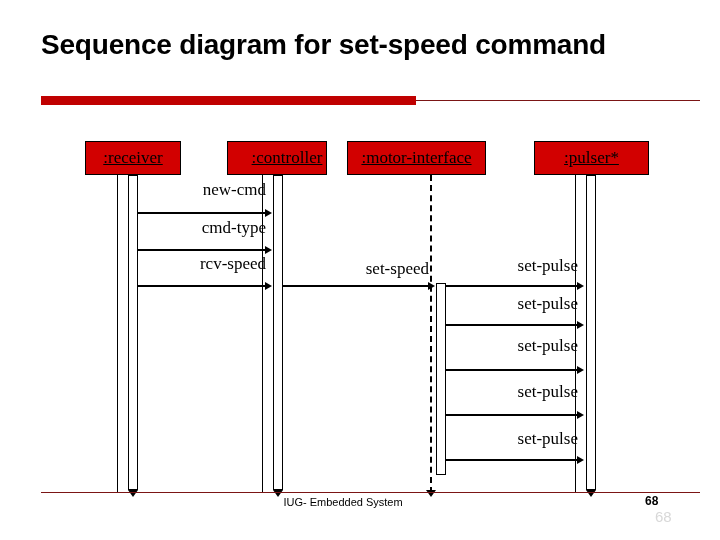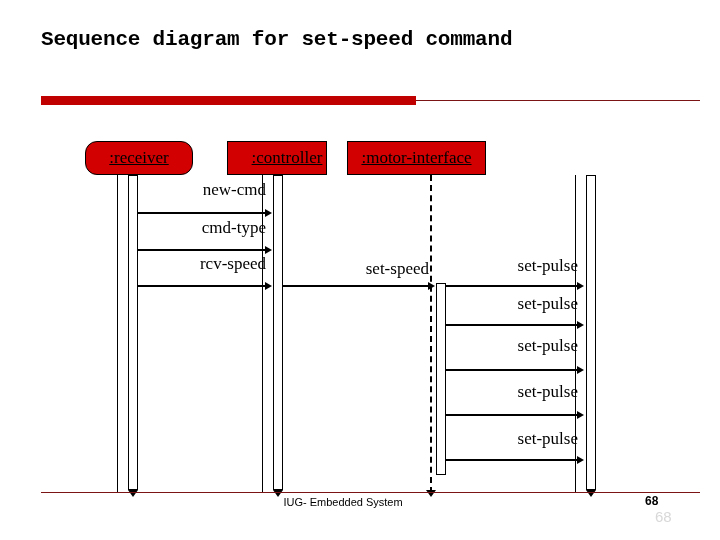--- a/index.html
+++ b/index.html
@@ -14,22 +14,22 @@
     overflow: hidden;
     font-family: "Liberation Sans", sans-serif;
   }
 
   
   #slide-title {
     position: absolute;
     left: 41px;
     top: 10px;
     width: 600px;
-    font-family: Liberation Mono, monospace;
-    font-size: 21px;
+    font-family: Liberation Sans, sans-serif;
+    font-size: 28px;
     line-height: 32px;
     color: #000000;
     letter-spacing: -0.2px;
   }
 
   
   #divider-thin {
     position: absolute;
     left: 41px;
     top: 100px;
@@ -160,28 +160,31 @@
 </head>
 <body>
 
 <h1 id="slide-title">Sequence diagram for set-speed command</h1>
 
 <div id="divider-thin"></div>
 <div id="divider-thick"></div>
 
 <div id="diagram">
 
-  <div class="obj-box" style="left:85px; top:141px; width:108px;border-radius:12px;">
+  <div class="obj-box" style="left:85px; top:141px; width:96px;">
     <span>:receiver</span>
   </div>
   <div class="obj-box" style="left:227px; top:141px; width:100px;padding-left:20px;">
     <span>:controller</span>
   </div>
   <div class="obj-box" style="left:347px; top:141px; width:139px;">
     <span>:motor-interface</span>
+  </div>
+  <div class="obj-box" style="left:534px; top:141px; width:115px;">
+    <span>:pulser*</span>
   </div>
 
   <div class="lifeline" style="left:117px; top:175px; height:318px;"></div>
   <div class="lifeline" style="left:262px; top:175px; height:318px;"></div>
   <div class="lifeline dashed" style="left:430px; top:175px; height:318px;"></div>
   <div class="lifeline" style="left:575px; top:175px; height:318px;"></div>
 
   <div class="activation" style="left:128px; top:175px; height:315px;"></div>
   <div class="activation" style="left:273px; top:175px; height:315px;"></div>
   <div class="activation" style="left:436px; top:283px; height:192px;"></div>

